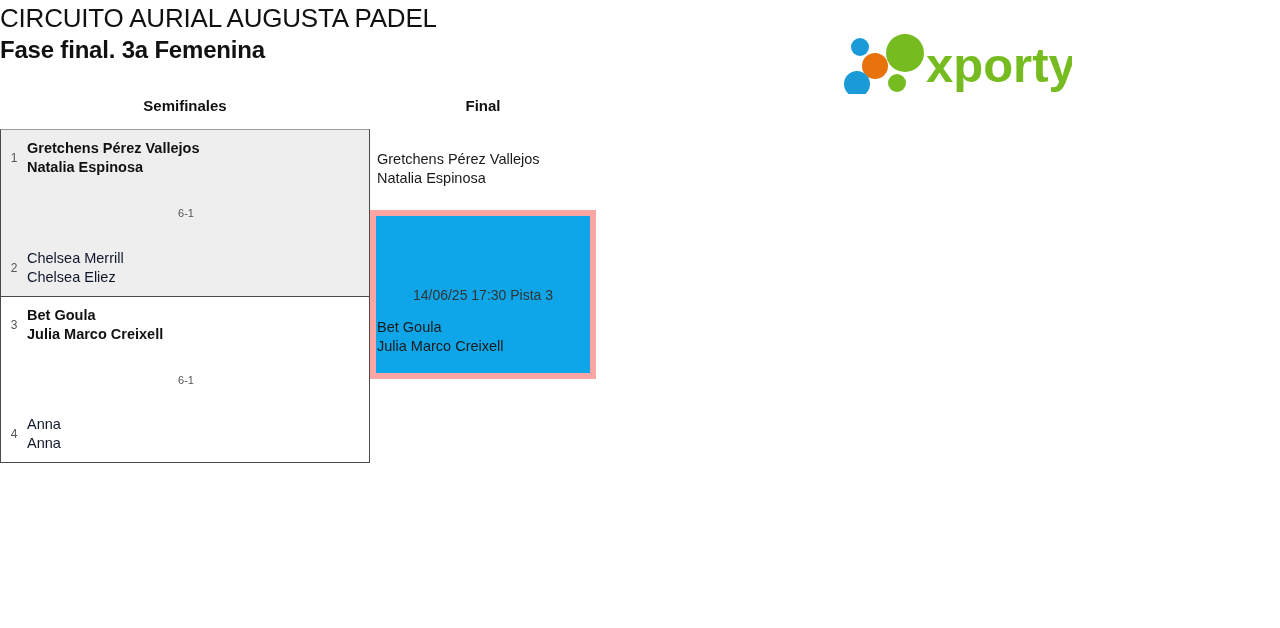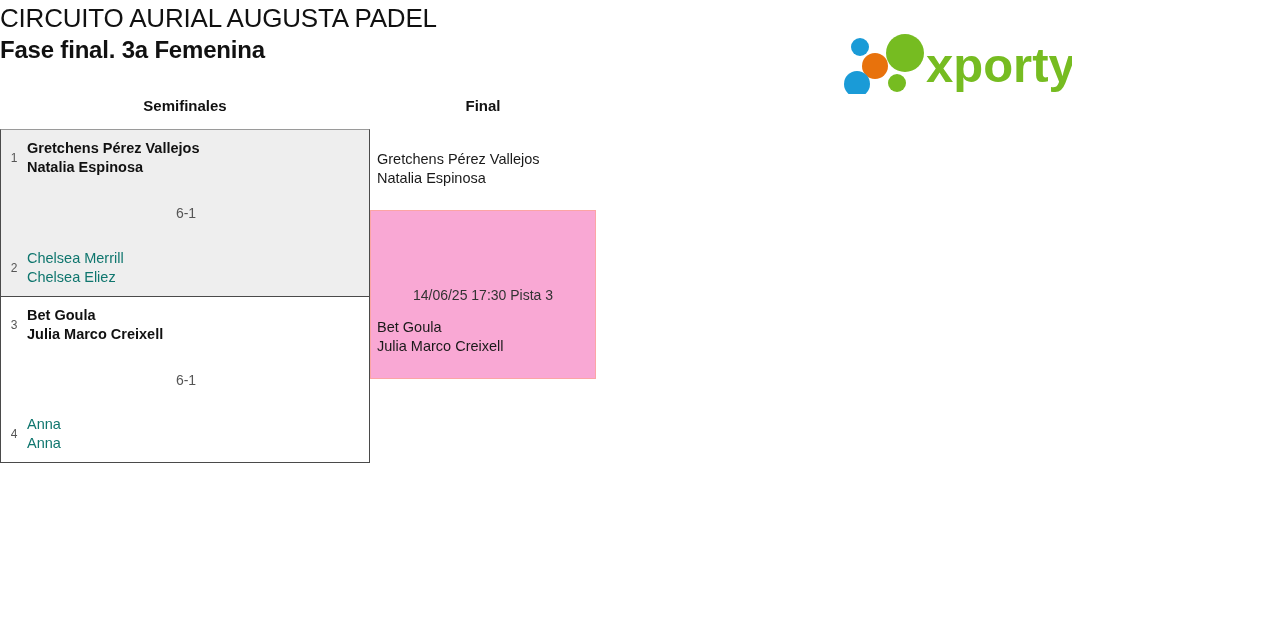--- a/index.html
+++ b/index.html
@@ -110,46 +110,46 @@
     width: 26px;
     flex: 0 0 26px;
     text-align: center;
     font-size: 12px;
     color: #555555;
     line-height: 1;
   }
   .names {
     font-size: 14.5px;
     line-height: 19px;
-    color: #0f766e;
+    color: #0f172a;
     white-space: nowrap;
   }
   .names.winner { font-weight: 700; color: #111111; }
   .names .n2 { display: block; }
 
   .score {
     position: absolute;
     left: 0;
     top: 50%;
     transform: translateY(-50%);
     width: 370px;
     text-align: center;
-    font-size: 14px;
+    font-size: 11px;
     color: #555555;
   }
 
   
   .final-box {
     position: absolute;
     left: 370px;
     top: 210px;
     width: 226px;
     height: 169px;
-    border: 1px solid #fca5a5;
-    background: #f9a8d4;
+    border: 6px solid #fca5a5;
+    background: #0ea5e9;
   }
   .final-meta {
     position: absolute;
     left: 0;
     top: 50%;
     transform: translateY(-50%);
     width: 100%;
     text-align: center;
     font-size: 14px;
     color: #333333;

